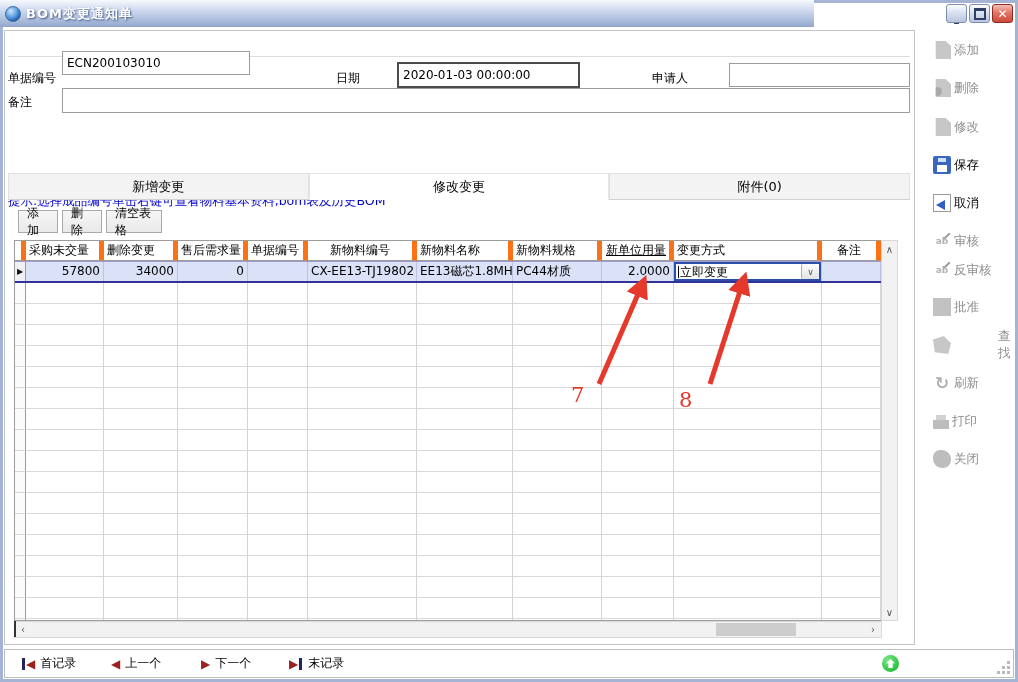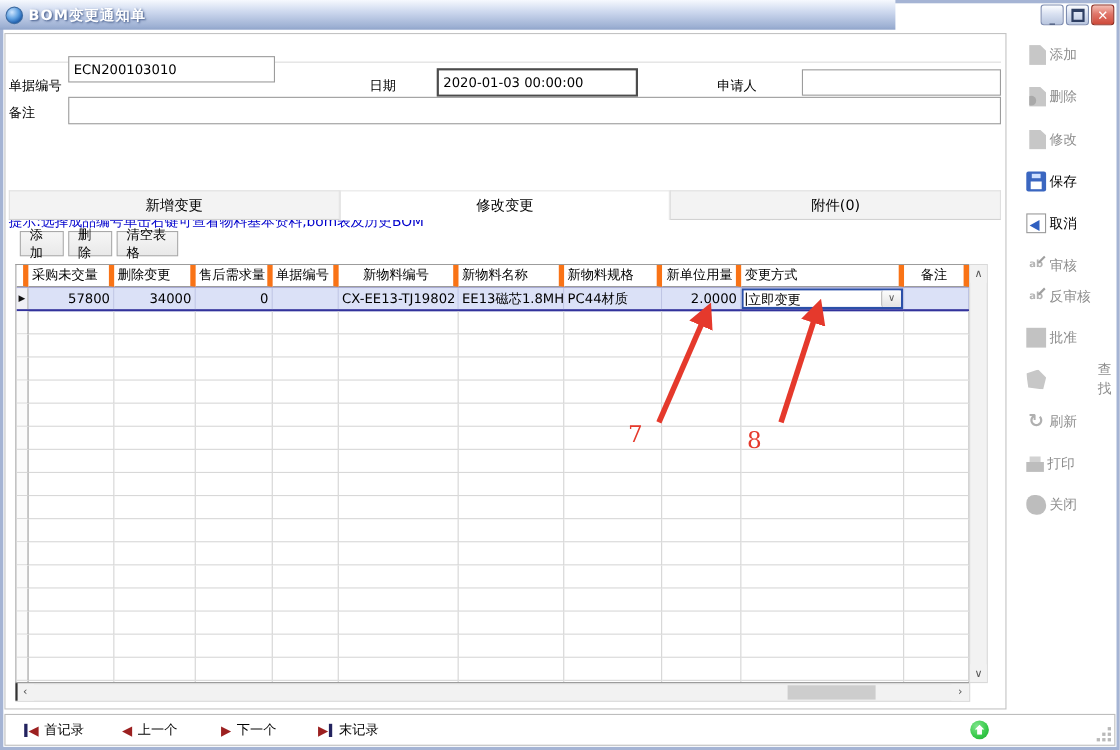--- a/index.html
+++ b/index.html
@@ -65,21 +65,21 @@
   .grow{display:flex;}
   .cell{
     box-sizing:border-box;height:21px;line-height:20px;padding:0 3px;overflow:hidden;white-space:nowrap;
     border-right:1px solid #d4d4d4;border-bottom:1px solid #d8d8d8;flex:0 0 auto;
   }
   .hrow .cell{height:20px;line-height:19px;border-bottom:1px solid #9c9c9c;border-right:5px solid #f97316;background:#fff;}
   .c0{width:11px;padding:0;border-right:1px solid #9c9c9c;background:#fbfbfb;text-align:center;}
   .c1{width:78px}.c2{width:74px}.c3{width:70px}.c4{width:60px}.c5{width:109px}
   .c6{width:96px}.c7{width:89px}.c8{width:72px}.c9{width:148px}.c10{width:59px}
   .num{text-align:right;}
-  .hc.num{} .hc.ctr{text-align:center;}
+  .hc.num{text-decoration:underline;} .hc.ctr{text-align:center;}
   .sel-row{border-top:1px solid #9d9dd2;border-bottom:2px solid #32329b;background:#dbe1f7;}
   .sel-row .cell{height:19px;line-height:18px;background:#dbe1f7;border-right:1px solid #bcc2e2;border-bottom:none;}
   .sel-row .c0{background:#f0f0f5;border-right:1px solid #9c9c9c;font-size:8px;line-height:19px;color:#111;}
   .sel-row .c9{padding:0;position:relative;}
   .combo{position:absolute;inset:0;border:2px solid #2b4fa8;background:#fff;display:flex;align-items:center;box-sizing:border-box;}
   .combo .caret{width:1px;height:12px;background:#000;margin:0 1px 0 2px;flex:0 0 auto;}
   .combo .ctext{flex:1 1 auto;overflow:hidden;white-space:nowrap;font-family:Liberation Serif, serif;}
   .combo .cbtn{
     flex:0 0 auto;width:17px;height:100%;border-left:1px solid #ababab;border-radius:2px;
     background:linear-gradient(#fdfdfd,#e3e3e3);display:flex;align-items:center;justify-content:center;

